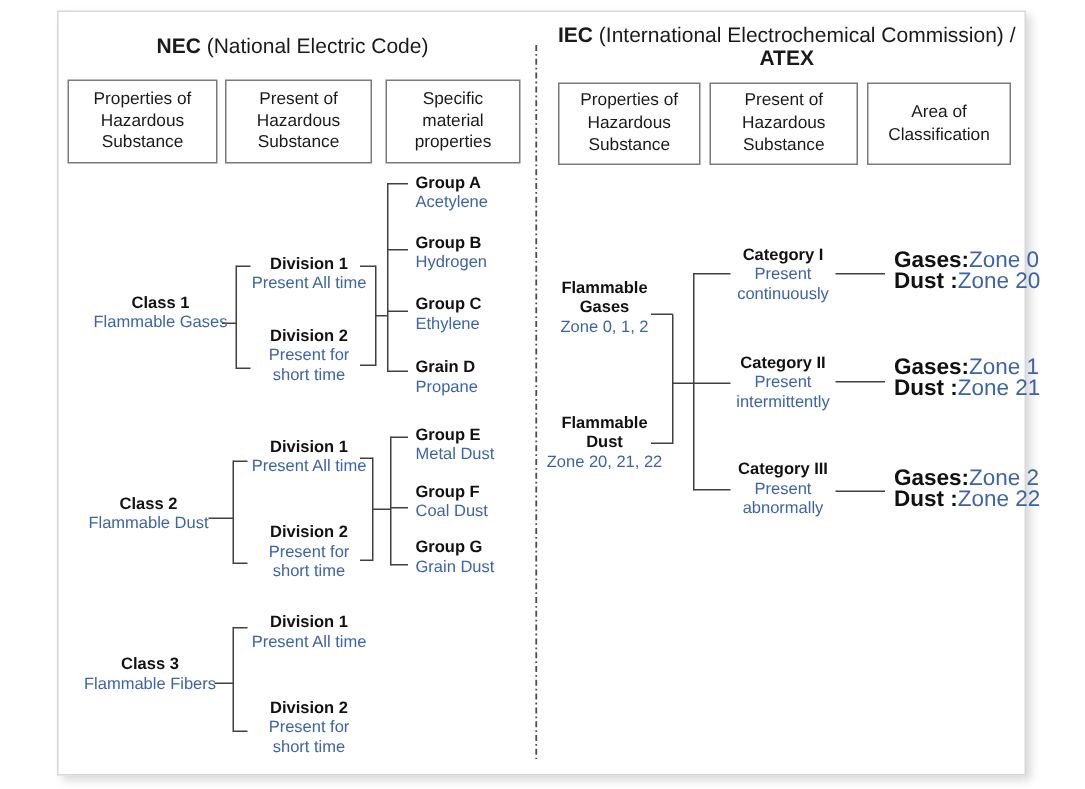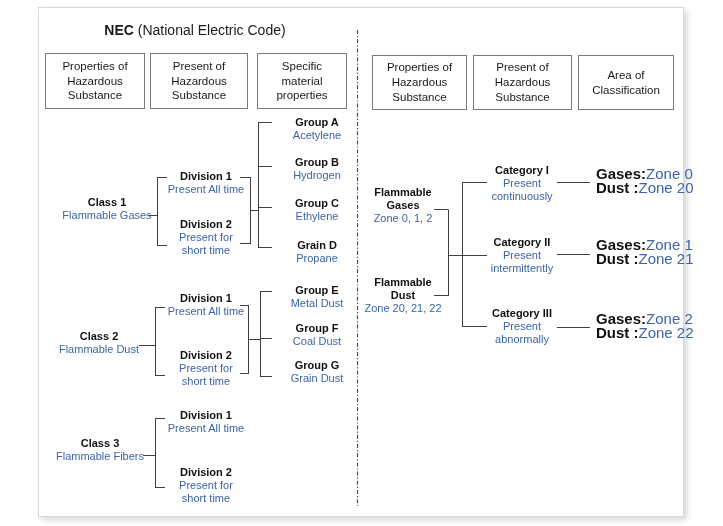--- a/index.html
+++ b/index.html
@@ -17,21 +17,21 @@
   .b{font-weight:bold;}
   .hbox{
     position:absolute;border:1px solid #7a7a7a;background:#fff;
     display:flex;align-items:center;justify-content:center;
     font-size:11.5px;line-height:1.3;text-align:center;
   }
   .hbox span{white-space:pre-line;}
   .node{position:absolute;font-size:11px;line-height:13px;text-align:center;}
   .node .nm{font-weight:bold;color:#111111;white-space:pre-line;}
   .node .ds{color:var(--accent,#3d64a5);white-space:pre-line;}
-  .gnode{text-align:center;}
+  .gnode{text-align:left;}
   .zone{position:absolute;font-size:15px;line-height:14px;text-align:left;white-space:nowrap;}
   .zone .zl{font-weight:bold;color:#111111;display:inline-block;min-width:38px;}
   .zone .zv{color:var(--accent,#3d64a5);}
 </style>
 </head>
 <body>
 
 <div class="page"></div>
 
 <svg class="overlay" width="723" height="526" viewBox="0 0 723 526">
@@ -168,20 +168,22 @@
   <div class="nm">Division 1</div>
   <div class="ds">Present All time</div>
 </div>
 <div class="node" style="left:151px;top:466px;width:110px;">
   <div class="nm">Division 2</div>
   <div class="ds">Present for
 short time</div>
 </div>
 
 <div class="title" style="left:372px;top:16px;width:305px;">
+  <div><span class="b">IEC</span><span> (International Electrochemical Commission) /</span></div>
+  <div class="b">ATEX</div>
 </div>
 
 <div class="hbox" style="left:372px;top:55px;width:93px;height:53px;">
   <span>Properties of
 Hazardous
 Substance</span>
 </div>
 <div class="hbox" style="left:473px;top:55px;width:97px;height:53px;">
   <span>Present of
 Hazardous

